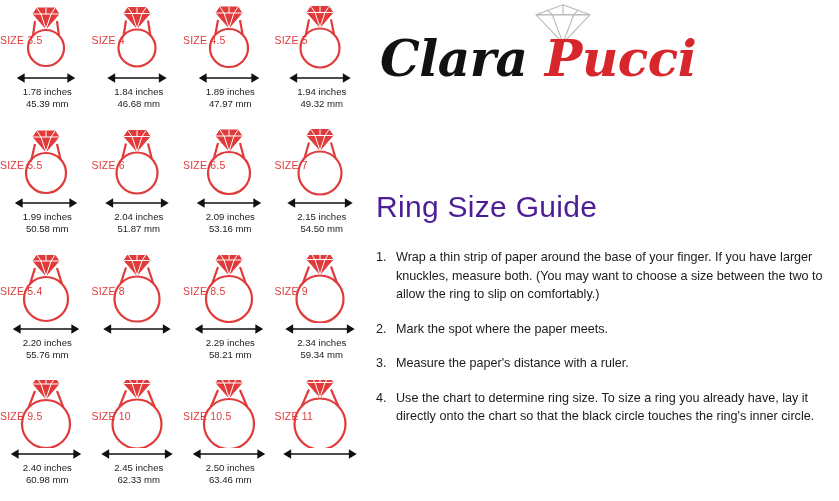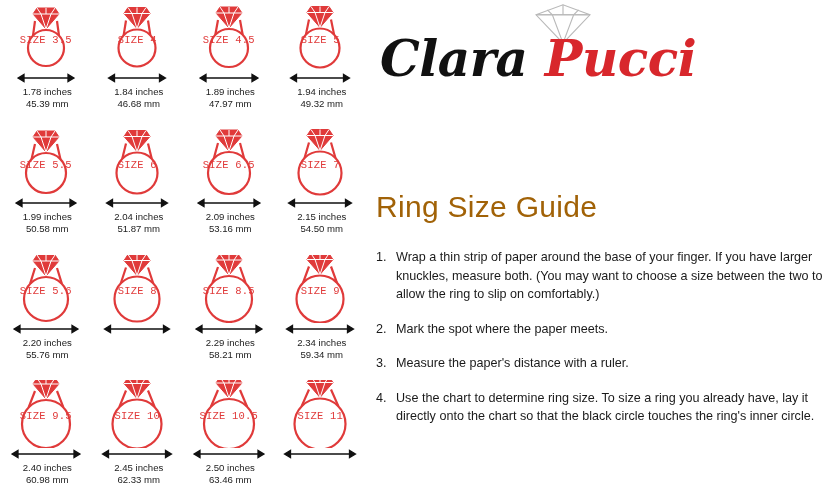--- a/index.html
+++ b/index.html
@@ -42,26 +42,24 @@
     top: 4px;
     transform: translateX(-50%);
     width: 78px;
     height: 68px;
   }
   .ring-label {
     position: absolute;
     left: 0;
     right: 0;
     top: 34px;
-    text-align: center;
     font-size: 10.5px;
     color: #e03a3a;
     letter-spacing: 0.2px;
     pointer-events: none;
-    font-family: Liberation Mono, monospace;
   }
   .arrow-row {
     position: absolute;
     left: 50%;
     transform: translateX(-50%);
     top: 72px;
     width: 74px;
     height: 12px;
   }
   .measure-text {
@@ -113,21 +111,21 @@
   .logo-text .clara { color: #111111; letter-spacing: -0.5px; }
   .logo-text .pucci { color: #d8272c; letter-spacing: -0.5px; }
 
   .guide-title {
     position: absolute;
     left: 10px;
     top: 190px;
     font-size: 30px;
     font-weight: normal;
     letter-spacing: 0.3px;
-    color: #a16207;
+    color: #4c1d95;
   }
   .steps {
     position: absolute;
     left: 10px;
     top: 248px;
     width: 452px;
   }
   .step {
     display: flex;
     margin-bottom: 16px;
@@ -340,21 +338,21 @@
           <g stroke="#ffffff" stroke-width="1" fill="none">
             <path d="M26 6 L52 6"></path>
             <path d="M30 0 L34 6"></path>
             <path d="M48 0 L44 6"></path>
             <path d="M34 6 L39 21"></path>
             <path d="M44 6 L39 21"></path>
             <path d="M39 0 L39 6"></path>
           </g>
           <path d="M28 13 L23.16 28.6 M50 13 L54.84 28.6" stroke="#e03a3a" stroke-width="2.2" fill="none"></path>
         </svg>
-        <div class="ring-label">SIZE 5.6</div>
+        <div class="ring-label">SIZE 5.4</div>
         <svg class="arrow-row" viewBox="0 0 74 12">
           <path d="M5 6 L69 6 M5 6 L11 2.4 L11 9.6 Z M69 6 L63 2.4 L63 9.6 Z" stroke="#111" stroke-width="1.3" fill="#111"></path>
         </svg>
         <div class="measure-text">
           <div>2.20 inches</div>
           <div>55.76 mm</div>
         </div>
       </div>
       <div class="ring-cell">
         <svg class="ring-art" viewBox="0 0 78 68">

